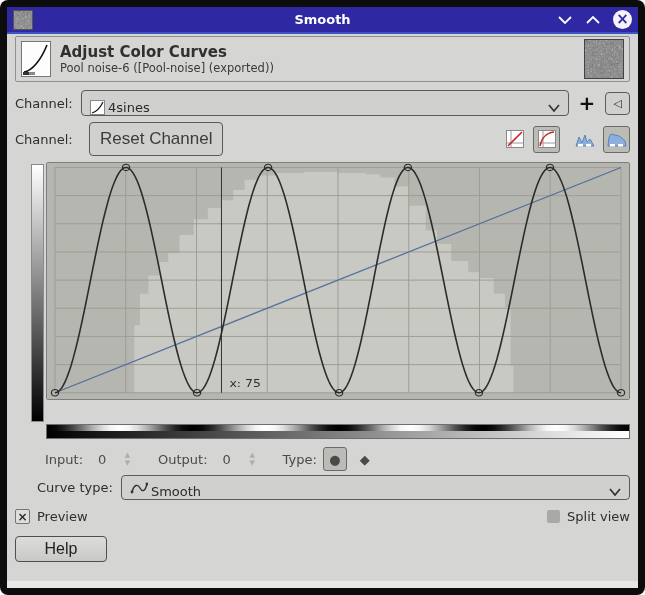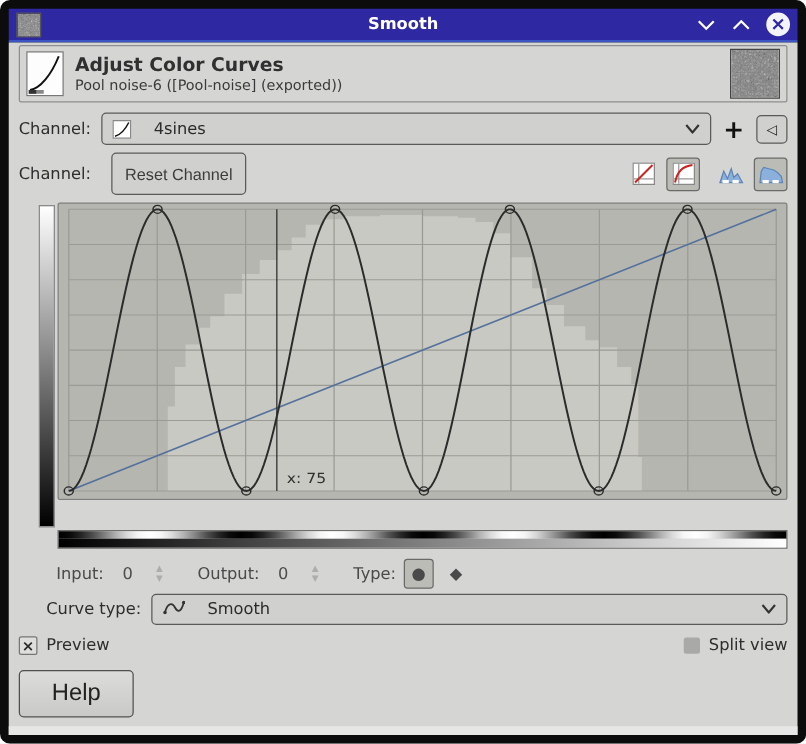--- a/index.html
+++ b/index.html
@@ -27,32 +27,32 @@
   .header-titles{flex:1;min-width:0}
   .header-title{font-size:15px;font-weight:bold;color:#303030;line-height:1.25}
   .header-sub{font-size:11.5px;color:#3a3a3a}
   .header-thumb{width:40px;height:40px;border:1px solid #444;overflow:hidden;flex:0 0 auto}
 
   .row{display:flex;align-items:center}
   .presets-row{margin-top:8px;gap:6px}
   .label{color:#2e2e2e}
   .bold{font-weight:normal}
   .combo{height:26px;background:var(--ctl-bg);border:1px solid var(--ctl-border);border-radius:4px;
-    display:flex;align-items:center;padding:0 8px;gap:18px;cursor:default}
+    display:flex;align-items:flex-end;padding:0 8px;gap:3px;cursor:default}
   .combo .chev{margin-left:auto}
   .presets-combo{flex:1}
   .mini-curve-icon{width:15px;height:15px;background:#fff;border:1px solid #888;position:relative;flex:0 0 auto}
   .flat-btn{width:24px;height:24px;display:flex;align-items:center;justify-content:center;font-size:20px;font-weight:600;color:#111}
   .small-btn{width:25px;height:23px;background:var(--ctl-bg);border:1px solid var(--ctl-border);border-radius:4px;
     display:flex;align-items:center;justify-content:center;font-size:11px;color:#222}
 
   .channel-row{margin-top:6px;gap:8px}
   .channel-combo{width:97px}
   .push-btn{height:27px;background:var(--ctl-bg);border:1px solid var(--ctl-border);border-radius:4px;
-    padding:16px 10px;display:flex;align-items:center;justify-content:center;color:#3c3c3c;font-size:13px}
+    padding:16px 10px;display:flex;align-items:center;justify-content:center;color:#3c3c3c;font-size:17px}
   .toggle-group{margin-left:auto;display:flex;align-items:center;gap:5px}
   .tool-toggle{width:27px;height:27px;display:flex;align-items:center;justify-content:center;border:1px solid transparent;border-radius:3px}
   .tool-toggle.pressed{background:#bcbcb6;border-color:#6a6a6a}
   .icon-box{width:18px;height:18px;background:#fff;border:1px solid #888}
 
   .plot-row{margin-top:6px;display:flex;align-items:flex-start}
   .vgradient{margin-left:16px;margin-top:2px;width:13px;height:258px;border:1px solid #8a8a8a;
     background:linear-gradient(to bottom,#fff,#000)}
   .plot-panel{margin-left:2px;flex:1;height:238px;border:1px solid #7e7e7e;border-radius:2px;background:var(--plot-bg);overflow:hidden}
   .plot-panel svg{display:block;width:100%;height:100%}
@@ -73,22 +73,22 @@
   .curvetype-row{margin-top:4px;gap:8px;padding-left:22px}
   .curvetype-combo{flex:1;height:25px}
 
   .preview-row{margin-top:9px;justify-content:space-between}
   .check-group{display:flex;align-items:center;gap:7px}
   .checkbox{width:15px;height:15px;background:#dededc;border:1px solid #767676;border-radius:2px;
     display:flex;align-items:center;justify-content:center;font-size:12px;font-weight:bold;color:#2c2c2c;line-height:1}
   .checkbox.flat{width:13px;height:13px;background:#a9a9a7;border:none;color:transparent}
 
   .buttons-row{margin-top:12px}
-  .btn{height:38px;background:linear-gradient(#dcdcda,#c9c9c7);border:1px solid #4f4f4f;border-radius:4px;
-    display:flex;align-items:center;justify-content:center;font-size:19px;color:#222}
+  .btn{height:26px;background:linear-gradient(#dcdcda,#c9c9c7);border:1px solid #4f4f4f;border-radius:4px;
+    display:flex;align-items:center;justify-content:center;font-size:16px;color:#222}
   .btn-help{width:92px}
   .btn-right{display:flex;gap:9px;margin-left:auto;margin-right:13px}
   .btn-reset{width:85px}.btn-ok{width:84px}.btn-cancel{width:86px}
 </style>
 </head>
 <body>
 
 <div class="window">
   <div class="titlebar">
     <div class="titlebar-thumb">

